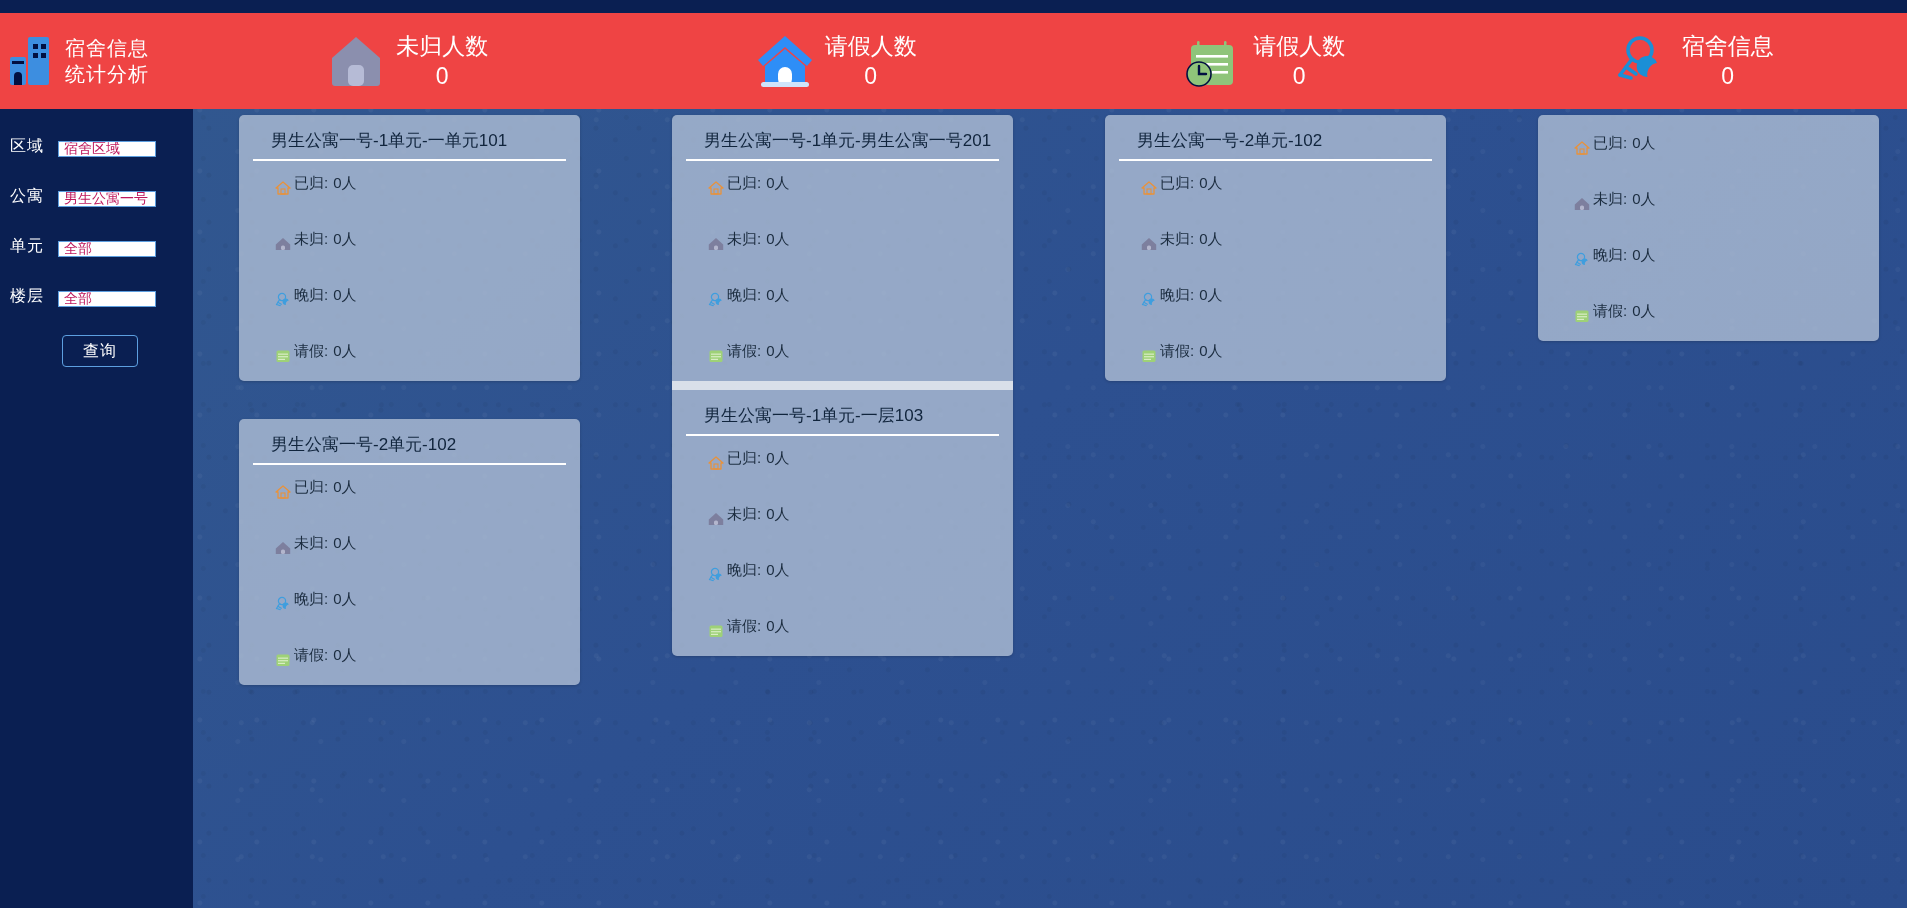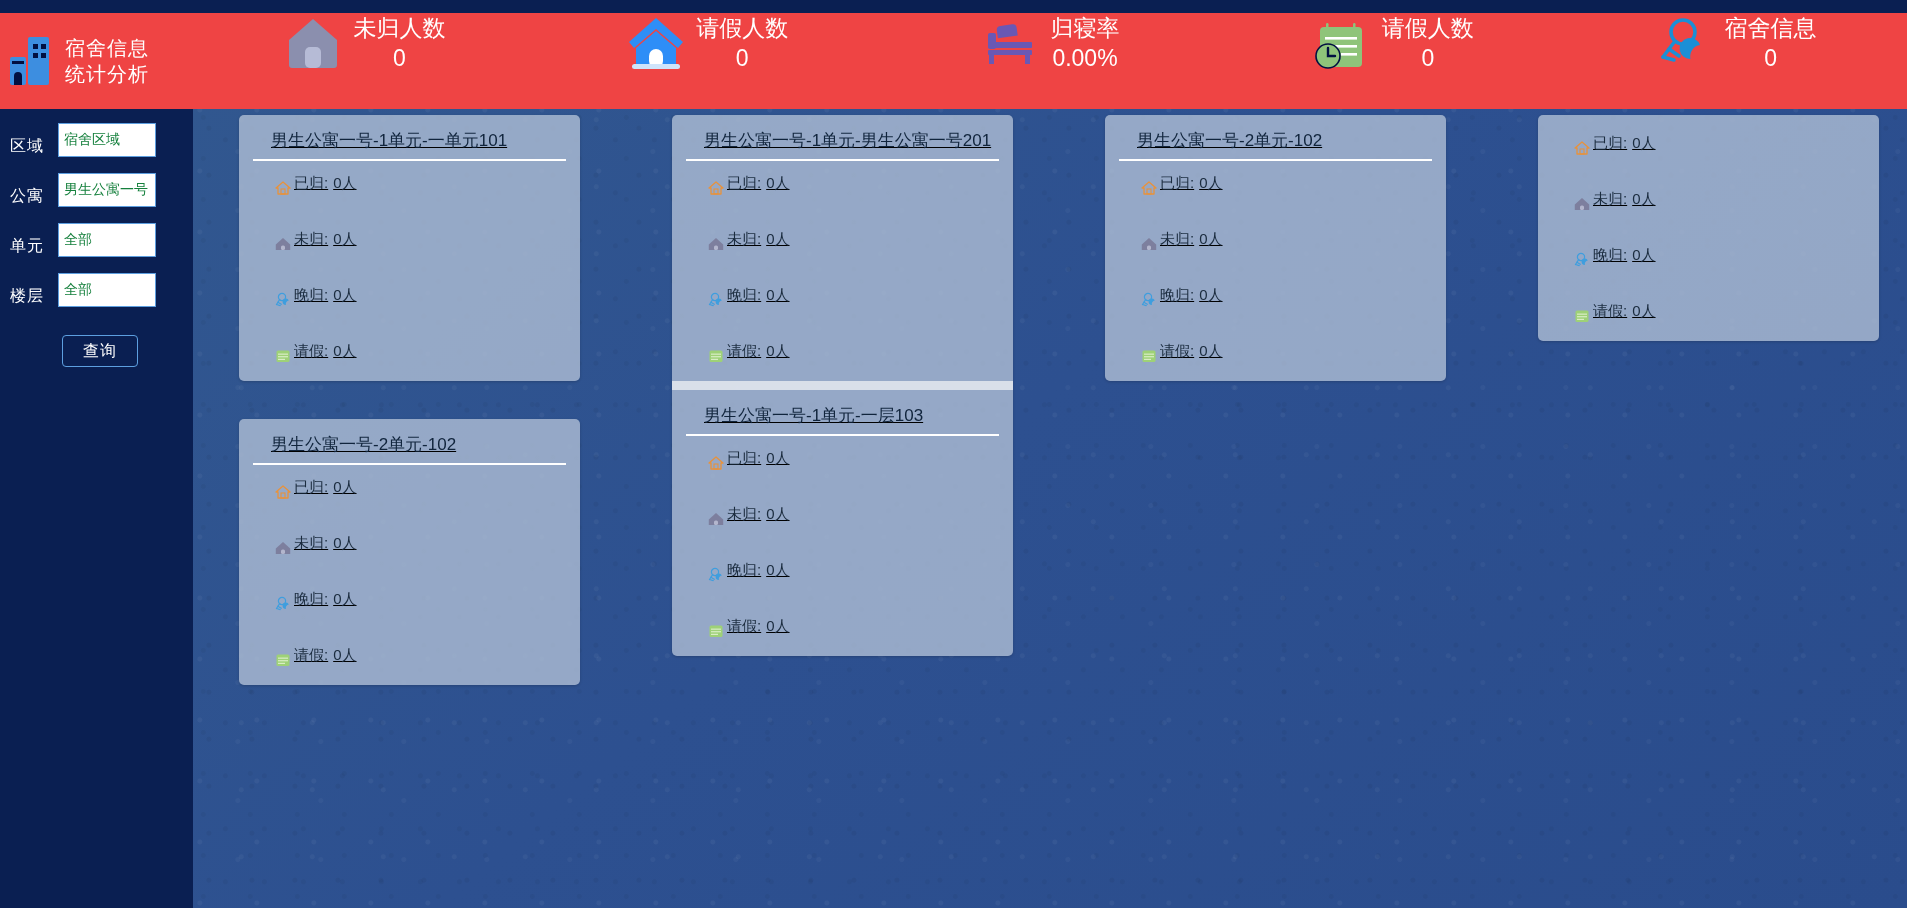--- a/index.html
+++ b/index.html
@@ -47,21 +47,21 @@
   #stats {
     flex: 1 1 auto;
     height: 96px;
     display: flex;
     align-items: center;
   }
   .stat {
     flex: 1 1 0;
     height: 96px;
     display: flex;
-    align-items: flex-start;
+    align-items: center;
     justify-content: center;
     gap: 10px;
   }
   .stat-icon { width: 60px; height: 60px; flex: 0 0 60px; display:block; }
   .stat-body {
     display: flex;
     flex-direction: column;
     align-items: center;
     justify-content: center;
     color: #ffffff;
@@ -89,24 +89,24 @@
   .field-label {
     color: #ffffff;
     font-size: 16px;
     width: 48px;
     flex: 0 0 48px;
     white-space: nowrap;
     letter-spacing: 1px;
   }
   .field-input {
     width: 98px;
-    height: 34px;
+    height: 16px;
     background: #ffffff;
     border: 1px solid #5d9fe0;
-    color: #15803d;
+    color: #be185d;
     font-size: 14px;
     font-family: Liberation Mono, monospace;
     padding: 0 5px;
     line-height: 28px;
     outline: none;
   }
   #query-row {
     padding-left: 10px;
     margin-top: 28px;
   }
@@ -145,21 +145,20 @@
   }
   #grid {
     display: flex;
     align-items: flex-start;
     padding: 16px 0 0 46px;
     gap: 92px;
   }
   .column {
     width: 341px;
     flex: 0 0 341px;
-    text-decoration: underline;
   }
   .panel {
     background: rgba(175,190,212,0.80);
     border-radius: 5px;
     box-shadow: 0 1px 3px rgba(0,0,0,0.18);
     overflow: hidden;
     margin-bottom: 38px;
   }
   .room-card {
     padding: 12px 14px 14px 14px;
@@ -247,36 +246,20 @@
           <rect x="23" y="36" width="14" height="19" rx="7" fill="#ffffff"></rect>
           <rect x="6" y="51" width="48" height="5" rx="2.5" fill="#cfe4fb"></rect>
         </svg>
       </span>
       <div class="stat-body">
         <span class="stat-label">请假人数</span>
         <span class="stat-value">0</span>
       </div>
     </div>
 
-    <div class="stat">
-      <span class="stat-icon">
-        <svg viewBox="0 0 60 60" width="60" height="60">
-          <path d="M21 12 h12 a4 4 0 0 1 4 4 v8 H17 v-8 a4 4 0 0 1 4-4 z" fill="#6a58b4" transform="rotate(-8 27 18)"></path>
-          <rect x="8" y="20" width="8" height="16" rx="2" fill="#6a58b4"></rect>
-          <rect x="8" y="29" width="44" height="6" rx="1" fill="#6a58b4"></rect>
-          <rect x="8" y="37" width="44" height="5" rx="1" fill="#6a58b4"></rect>
-          <rect x="9" y="42" width="5" height="9" fill="#6a58b4"></rect>
-          <rect x="45" y="42" width="5" height="9" fill="#6a58b4"></rect>
-        </svg>
-      </span>
-      <div class="stat-body">
-        <span class="stat-label">归寝率</span>
-        <span class="stat-value">0.00%</span>
-      </div>
-    </div>
 
     <div class="stat">
       <span class="stat-icon">
         <svg viewBox="0 0 60 60" width="60" height="60">
           <rect x="14" y="10" width="2.5" height="7" rx="1.2" fill="#8fc47a"></rect>
           <rect x="41" y="10" width="2.5" height="7" rx="1.2" fill="#8fc47a"></rect>
           <rect x="8" y="14" width="42" height="40" rx="4" fill="#8fc47a"></rect>
           <rect x="13" y="24" width="32" height="2.6" fill="#ffffff"></rect>
           <rect x="23" y="32" width="22" height="2.6" fill="#ffffff"></rect>
           <rect x="29" y="40" width="16" height="2.6" fill="#ffffff"></rect>

